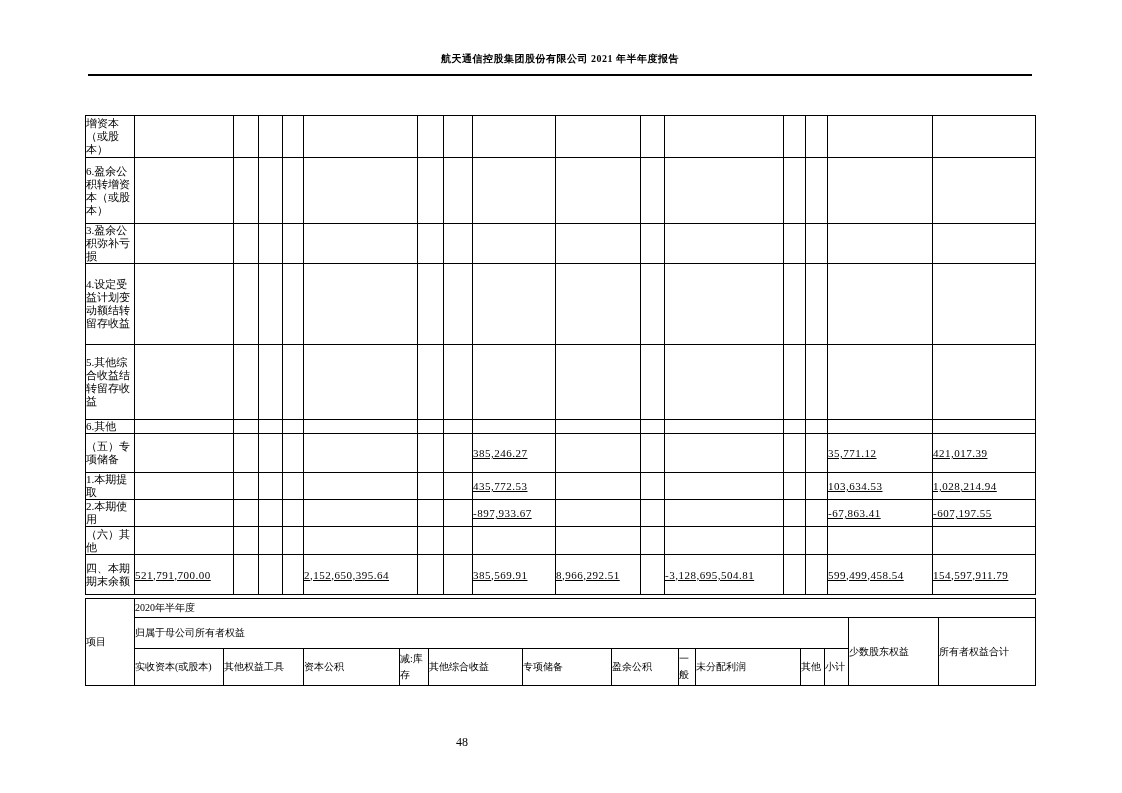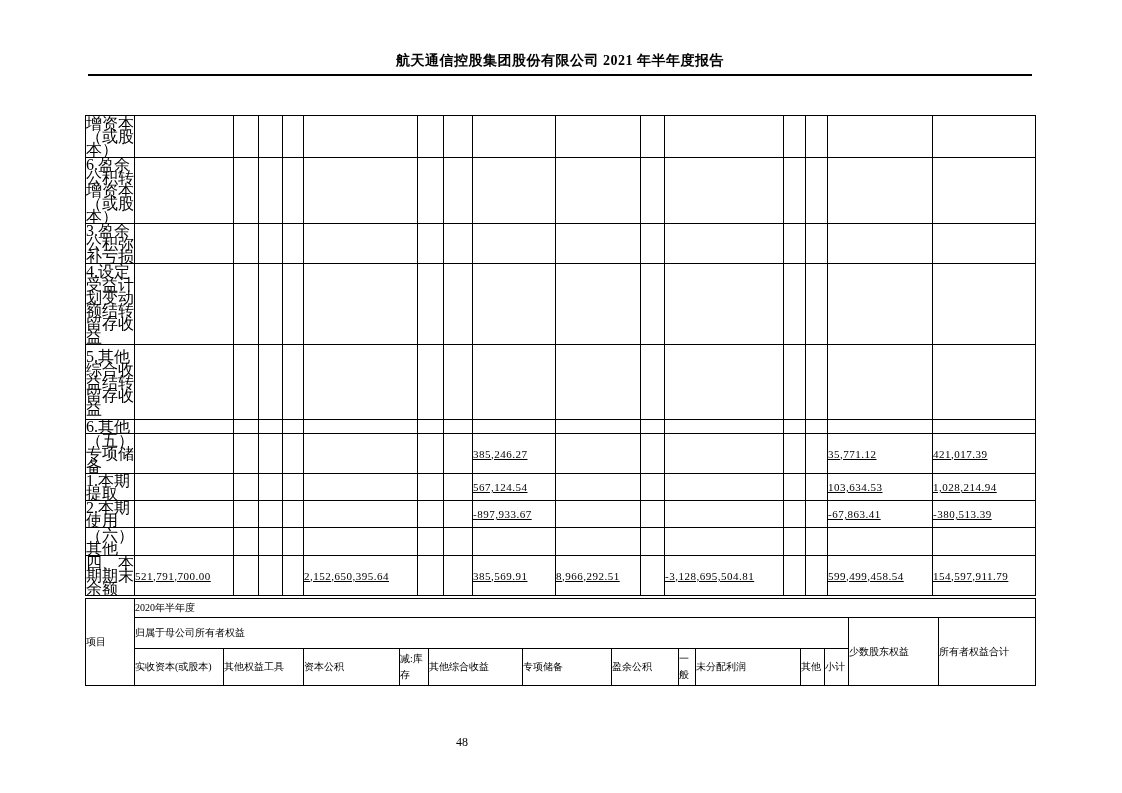--- a/index.html
+++ b/index.html
@@ -3,29 +3,29 @@
 <meta charset="utf-8">
 <style>
   html,body{margin:0;padding:0;background:#e8e8e8;}
   #page{
     position:relative;width:1122px;height:793px;background:#ffffff;
     font-family:"Liberation Serif","DejaVu Serif",serif;color:#000;
     margin:0 auto;overflow:hidden;
   }
   .hdr-title{
     position:absolute;top:52px;left:85px;width:950px;text-align:center;
-    font-size:14px;font-weight:bold;letter-spacing:0.5px;
+    font-size:10px;font-weight:bold;letter-spacing:0.5px;
   }
   .hdr-rule{position:absolute;top:74px;left:88px;width:944px;height:2px;background:#000;}
   table.t{border-collapse:collapse;table-layout:fixed;position:absolute;left:85px;background:#fff;}
   table.t td{border:1px solid #000;padding:0;overflow:hidden;}
   #t1{top:115px;width:950px;}
   #t2{top:598px;width:950px;}
   .lb{
-    font-size:16px;line-height:13px;text-align:left;vertical-align:middle;
+    font-size:11px;line-height:13px;text-align:left;vertical-align:middle;
     word-break:break-all;padding:1px 2px 1px 4px;
   }
   .nm{
     font-size:11px;letter-spacing:0.5px;white-space:nowrap;
     text-align:left;vertical-align:middle;padding:0 0 0 5px;text-decoration:underline;
   }
   .hc{
     font-size:10px;line-height:16px;text-align:left;vertical-align:middle;
     word-break:break-all;padding:1px;
   }
@@ -187,21 +187,21 @@
         </tr>
       <tr style="height:26px">
           <td class="lb">1.本期提取</td>
           <td class="e"></td>
           <td class="e"></td>
           <td class="e"></td>
           <td class="e"></td>
           <td class="e"></td>
           <td class="e"></td>
           <td class="e"></td>
-          <td class="nm">567,124.54</td>
+          <td class="nm">435,772.53</td>
           <td class="e"></td>
           <td class="e"></td>
           <td class="e"></td>
           <td class="e"></td>
           <td class="e"></td>
           <td class="nm">103,634.53</td>
           <td class="nm">1,028,214.94</td>
         </tr>
       <tr style="height:27px">
           <td class="lb">2.本期使用</td>
@@ -212,21 +212,21 @@
           <td class="e"></td>
           <td class="e"></td>
           <td class="e"></td>
           <td class="nm">-897,933.67</td>
           <td class="e"></td>
           <td class="e"></td>
           <td class="e"></td>
           <td class="e"></td>
           <td class="e"></td>
           <td class="nm">-67,863.41</td>
-          <td class="nm">-380,513.39</td>
+          <td class="nm">-607,197.55</td>
         </tr>
       <tr style="height:28px">
           <td class="lb">（六）其他</td>
           <td class="e"></td>
           <td class="e"></td>
           <td class="e"></td>
           <td class="e"></td>
           <td class="e"></td>
           <td class="e"></td>
           <td class="e"></td>

